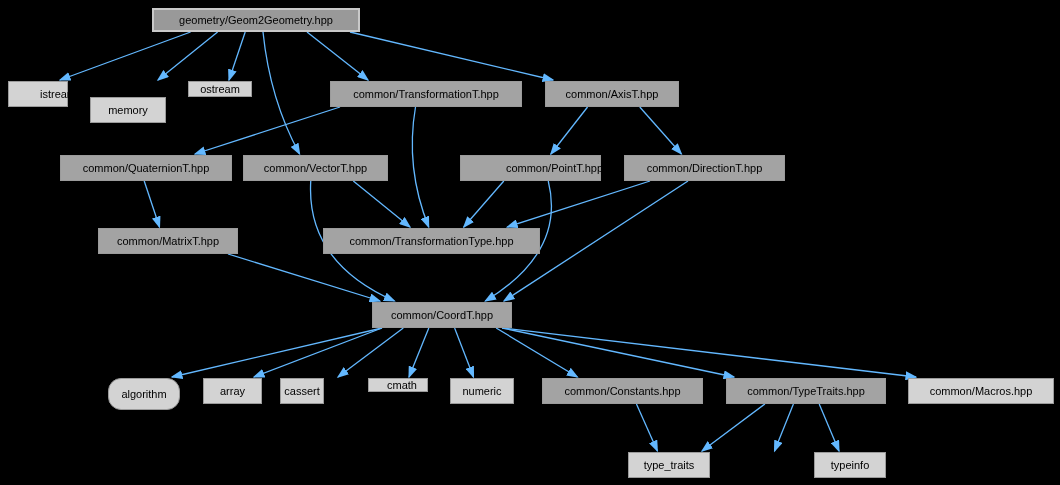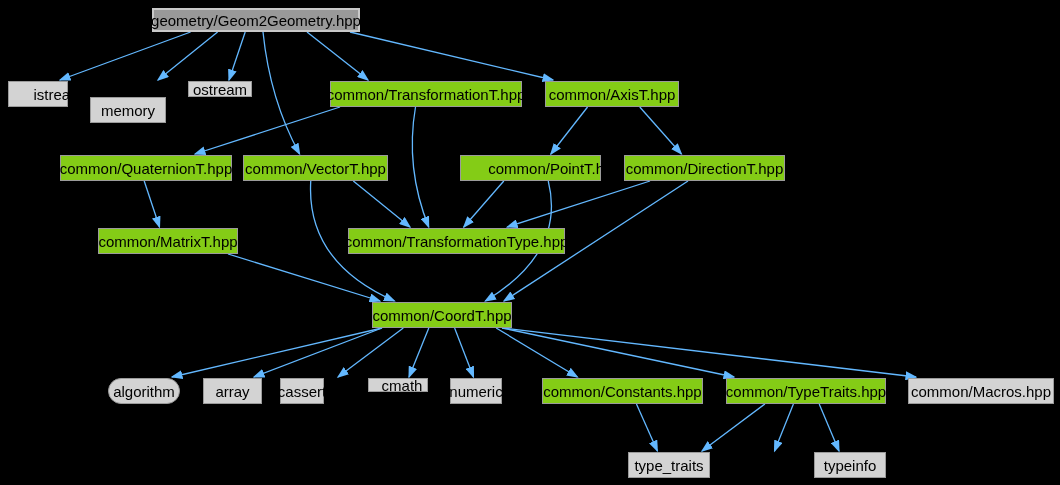--- a/index.html
+++ b/index.html
@@ -7,25 +7,25 @@
     position:relative;
     width:1060px;height:485px;
     background:#000;
     font-family:"Liberation Sans", sans-serif;
     overflow:hidden;
   }
   #edges{position:absolute;left:0;top:0;width:1060px;height:485px;}
   .node{
     position:absolute;
     display:flex;align-items:center;justify-content:center;
-    font-size:15px;color:#000;
+    font-size:11px;color:#000;
     white-space:nowrap;
     box-sizing:border-box;
   }
-  .node.file{background:#84cc16;border:1.5px solid #9b9b9b;}
+  .node.file{background:#a3a3a3;border:1.5px solid #9b9b9b;}
   .node.external{background:#d3d3d3;border:1.5px solid #9b9b9b;}
   .node.root{background:#999999;border:2px solid #c9c9c9;}
   .edge{fill:none;stroke:#63b8ff;stroke-width:1.3;}
 </style>
 </head>
 <body>
 
 <div id="stage">
   <svg id="edges" xmlns="http://www.w3.org/2000/svg">
     <defs>
@@ -71,27 +71,27 @@
       <div class="node external" style="left: 8px; top: 81px; width: 60px; height: 26px; padding-left: 40px;">istream</div>
       <div class="node external" style="left: 90px; top: 97px; width: 76px; height: 26px;">memory</div>
       <div class="node external" style="left: 188px; top: 81px; width: 64px; height: 16px;">ostream</div>
       <div class="node file" style="left: 330px; top: 81px; width: 192px; height: 26px;">common/TransformationT.hpp</div>
       <div class="node file" style="left: 545px; top: 81px; width: 134px; height: 26px;">common/AxisT.hpp</div>
       <div class="node file" style="left: 60px; top: 155px; width: 172px; height: 26px;">common/QuaternionT.hpp</div>
       <div class="node file" style="left: 243px; top: 155px; width: 145px; height: 26px;">common/VectorT.hpp</div>
       <div class="node file" style="left: 460px; top: 155px; width: 141px; height: 26px; padding-left: 48px;">common/PointT.hpp</div>
       <div class="node file" style="left: 624px; top: 155px; width: 161px; height: 26px;">common/DirectionT.hpp</div>
       <div class="node file" style="left: 98px; top: 228px; width: 140px; height: 26px;">common/MatrixT.hpp</div>
-      <div class="node file" style="left: 348px; top: 228px; width: 217px; height: 26px;">common/TransformationType.hpp</div>
+      <div class="node file" style="left: 323px; top: 228px; width: 217px; height: 26px;">common/TransformationType.hpp</div>
       <div class="node file" style="left: 372px; top: 302px; width: 140px; height: 26px;">common/CoordT.hpp</div>
-      <div class="node external" style="left: 108px; top: 378px; width: 72px; height: 26px; border-radius: 13px;">algorithm</div>
+      <div class="node external" style="left: 108px; top: 378px; width: 72px; height: 32px; border-radius: 13px;">algorithm</div>
       <div class="node external" style="left: 203px; top: 378px; width: 59px; height: 26px;">array</div>
       <div class="node external" style="left: 280px; top: 378px; width: 44px; height: 26px;">cassert</div>
       <div class="node external" style="left: 368px; top: 378px; width: 60px; height: 14px; padding-left: 8px;">cmath</div>
-      <div class="node external" style="left: 450px; top: 378px; width: 52px; height: 26px;">numeric</div>
+      <div class="node external" style="left: 450px; top: 378px; width: 64px; height: 26px;">numeric</div>
       <div class="node file" style="left: 542px; top: 378px; width: 161px; height: 26px;">common/Constants.hpp</div>
       <div class="node file" style="left: 726px; top: 378px; width: 160px; height: 26px;">common/TypeTraits.hpp</div>
       <div class="node external" style="left: 908px; top: 378px; width: 146px; height: 26px;">common/Macros.hpp</div>
       <div class="node external" style="left: 628px; top: 452px; width: 82px; height: 26px;">type_traits</div>
       <div class="node external" style="left: 736px; top: 452px; width: 56px; height: 26px; margin-top: 39px;">utility</div>
       <div class="node external" style="left: 814px; top: 452px; width: 72px; height: 26px;">typeinfo</div>
     </div>
 </div>
 
 </body></html>

